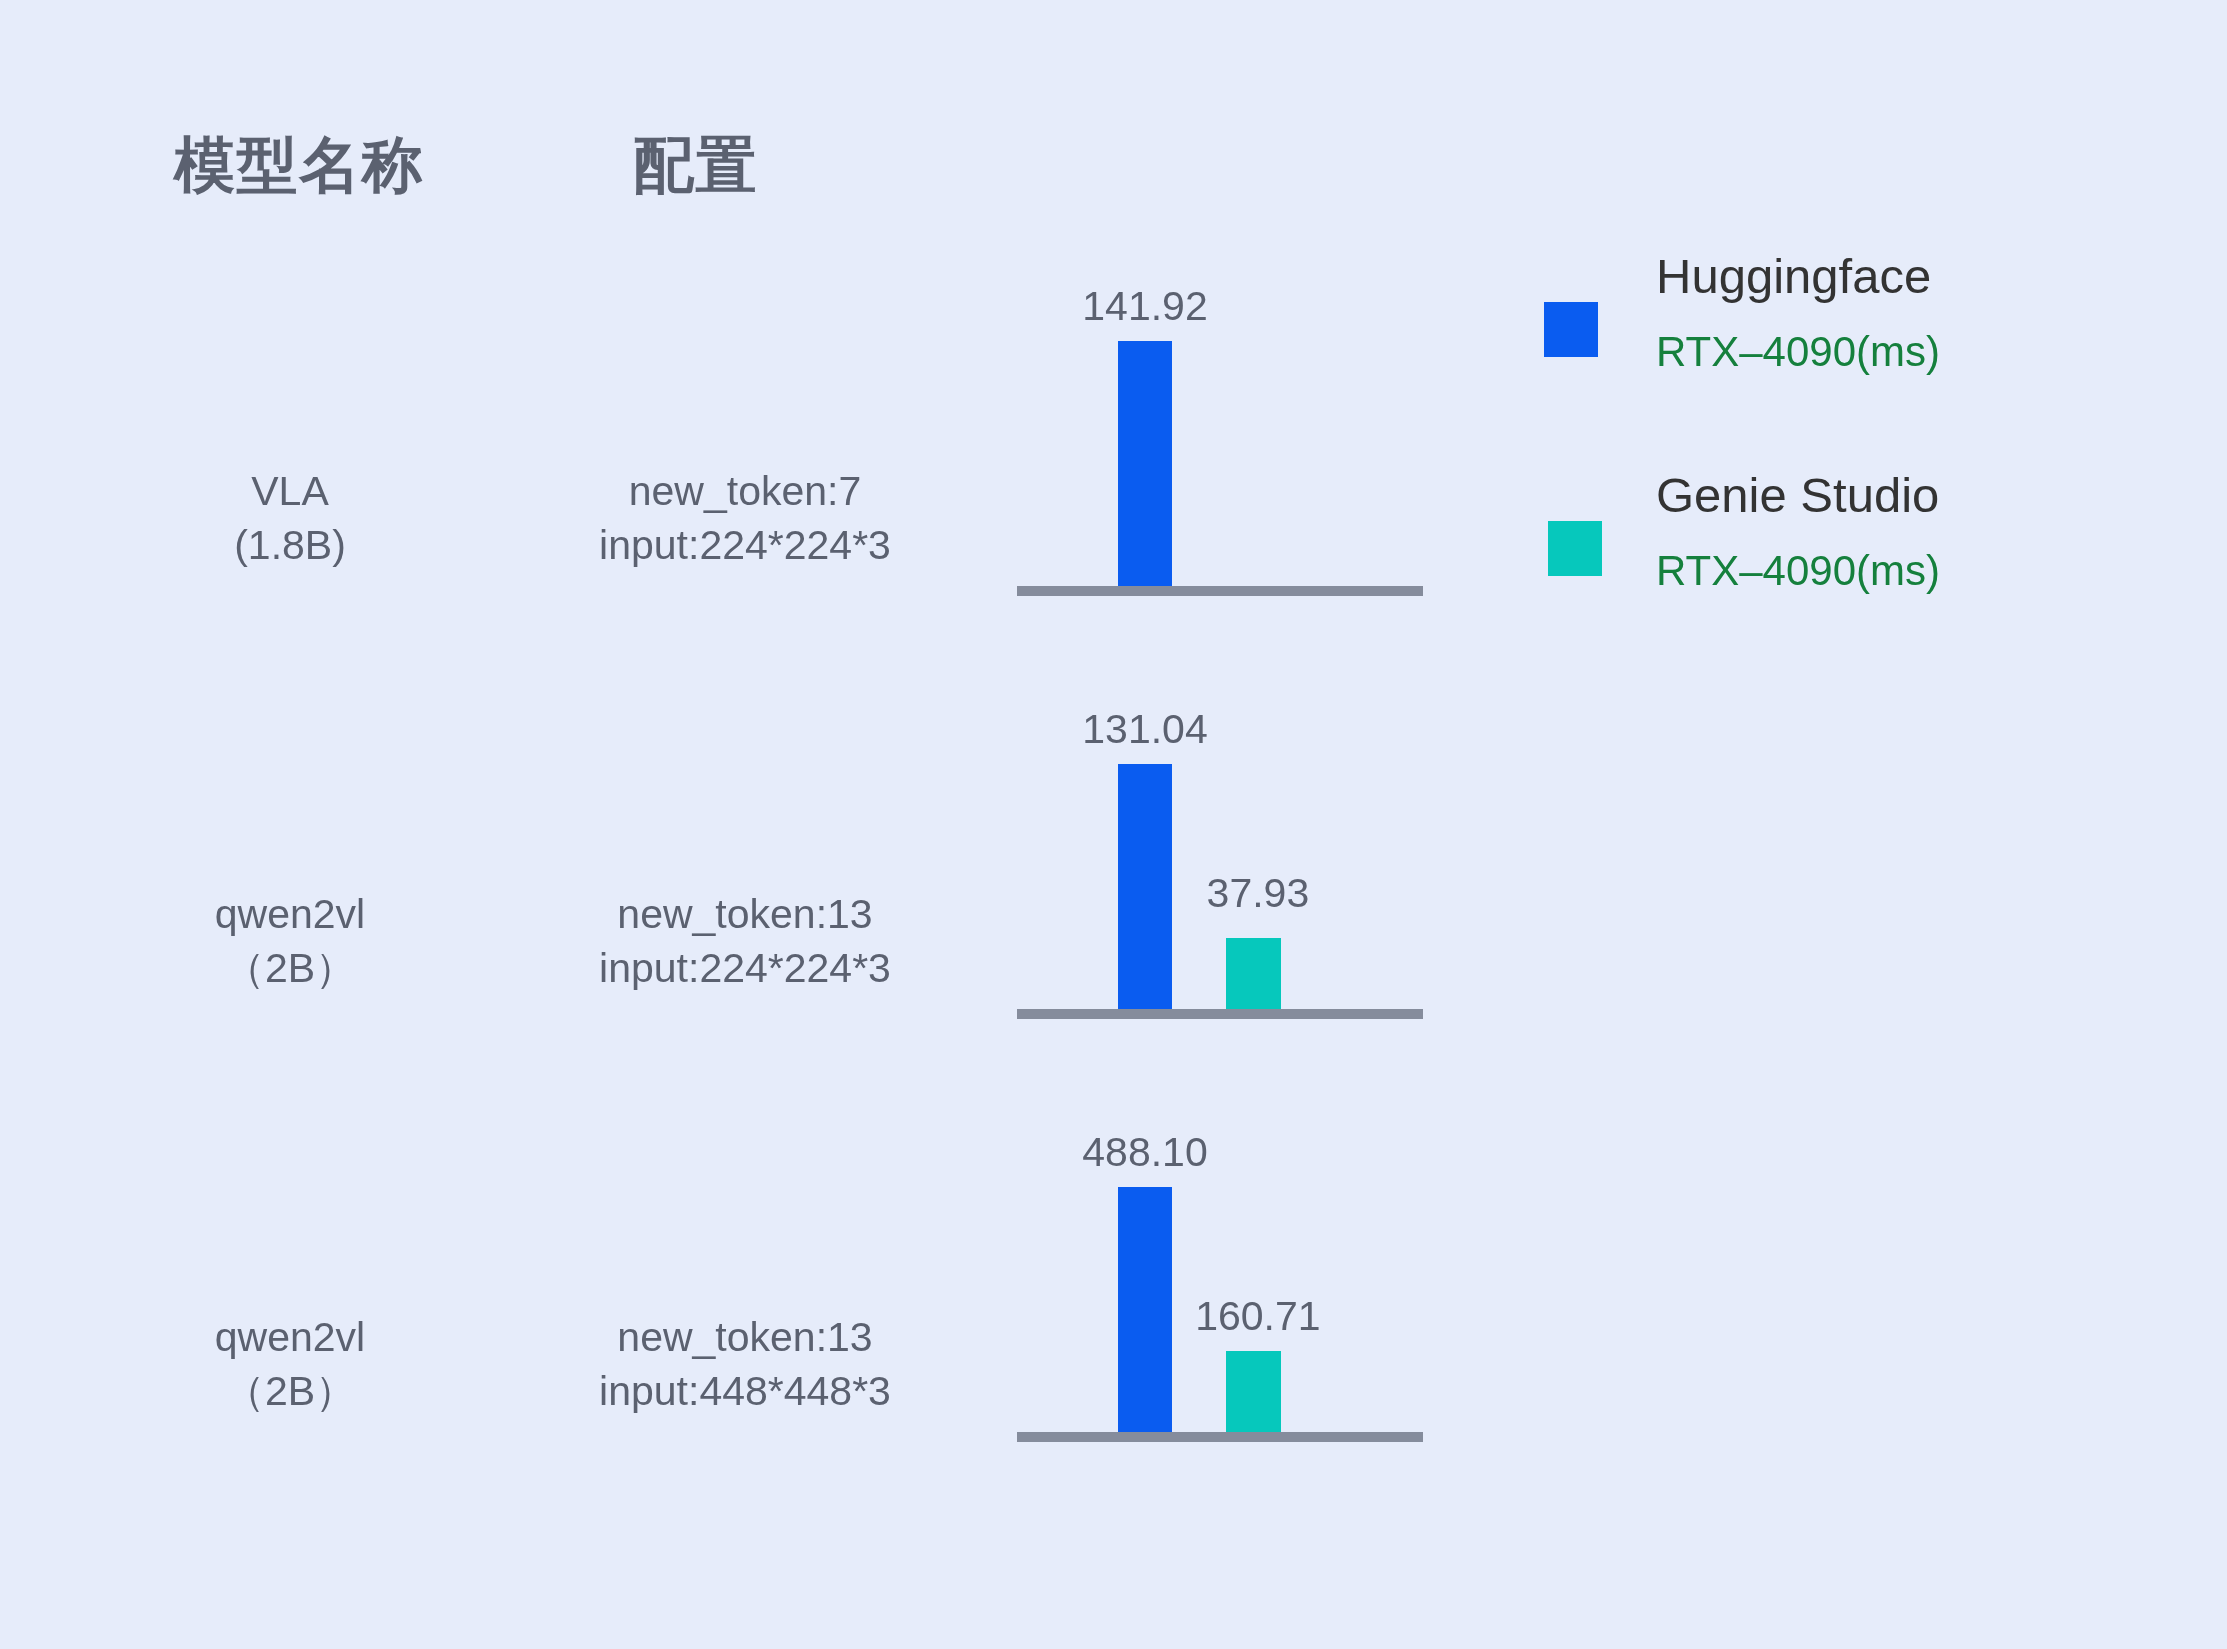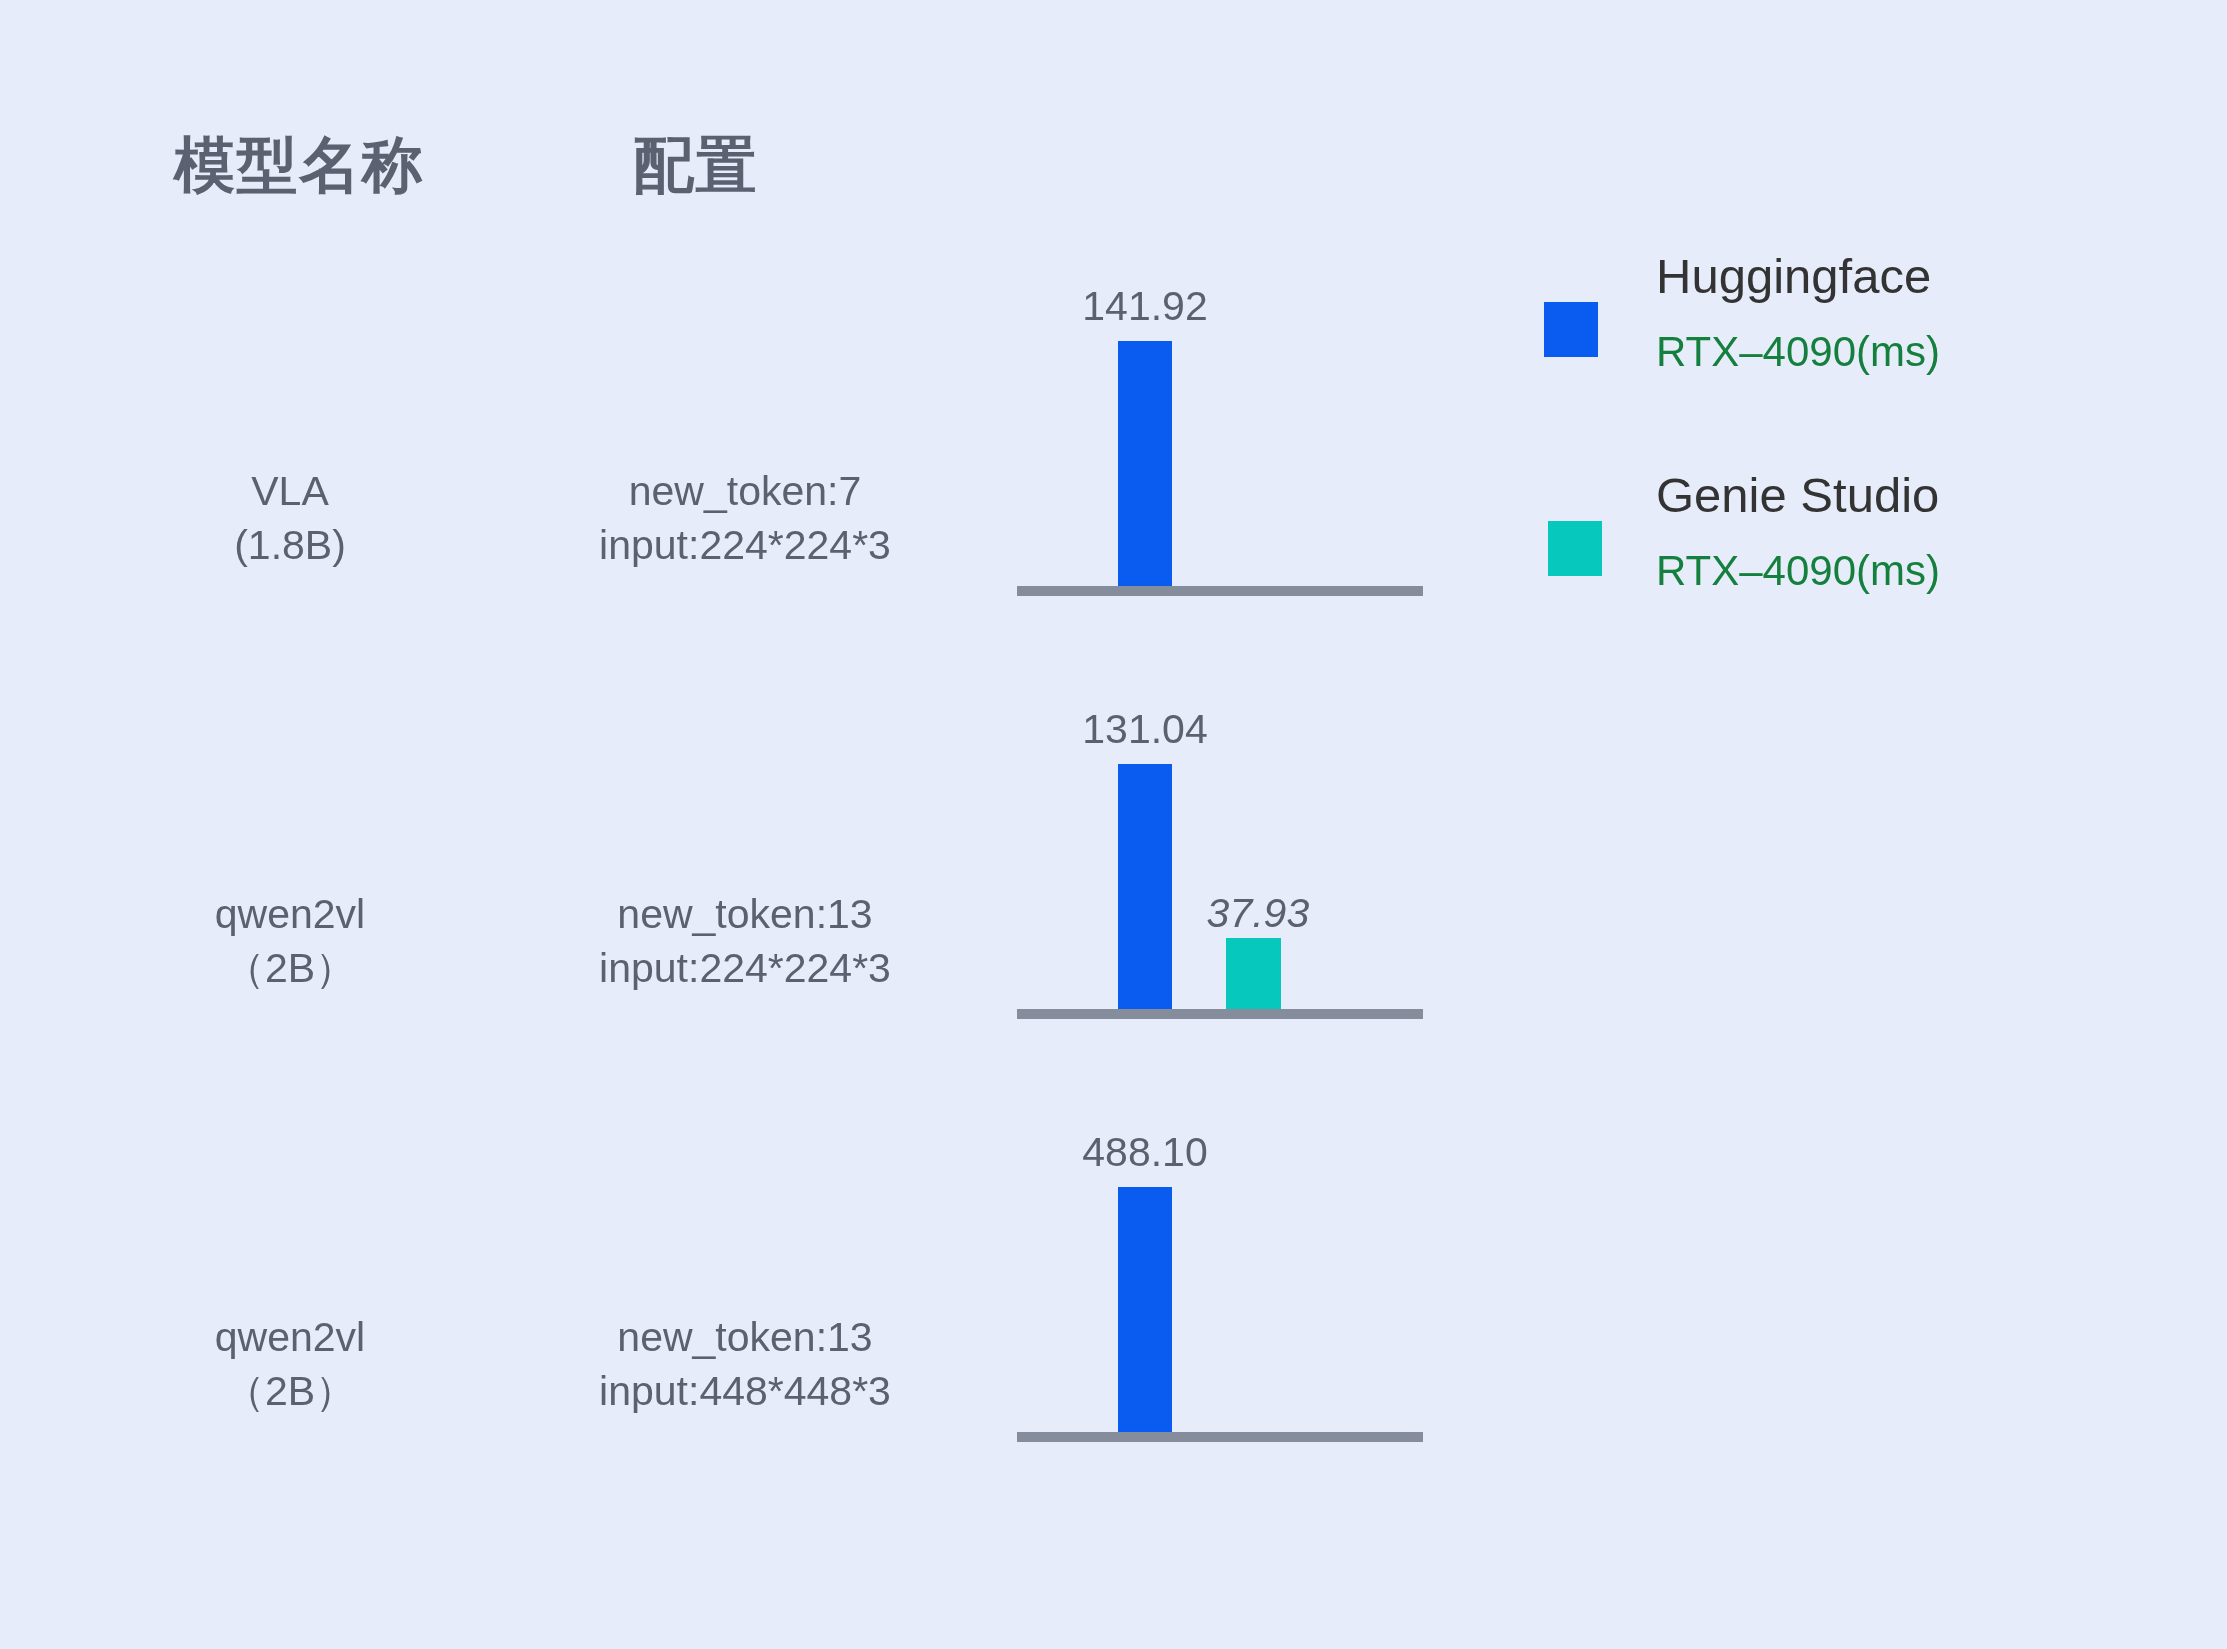--- a/index.html
+++ b/index.html
@@ -179,40 +179,44 @@
     <div class="cell-config">
       <span class="cell-line">new_token:13</span>
       <span class="cell-line">input:224*224*3</span>
     </div>
     <div class="chart">
       <div class="bar-wrap series-0">
         <div class="bar-label" style="bottom: 259px;">131.04</div>
         <div class="bar series-0" style="height: 245px; background: rgb(10, 92, 240);"></div>
       </div>
       <div class="bar-wrap series-1">
-        <div class="bar-label" style="bottom: 75px; font-style: italic;">37.93</div>
+        <div class="bar-label" style="bottom: 95px;">37.93</div>
         <div class="bar series-1" style="height: 71px; background: rgb(6, 200, 188);"></div>
       </div>
       <div class="baseline"></div>
     </div>
   </div>
 
   <div class="row" id="row-2">
     <div class="cell-model">
       <span class="cell-line">qwen2vl</span>
       <span class="cell-line">（2B）</span>
     </div>
     <div class="cell-config">
       <span class="cell-line">new_token:13</span>
       <span class="cell-line">input:448*448*3</span>
     </div>
     <div class="chart">
       <div class="bar-wrap series-0">
         <div class="bar-label" style="bottom: 259px;">488.10</div>
         <div class="bar series-0" style="height: 245px; background: rgb(10, 92, 240);"></div>
+      </div>
+      <div class="bar-wrap series-1">
+        <div class="bar-label" style="bottom: 95px;">160.71</div>
+        <div class="bar series-1" style="height: 81px; background: rgb(6, 200, 188);"></div>
       </div>
       <div class="baseline"></div>
     </div>
   </div>
 
   <div id="legend">
     <div class="legend-item legend-item-0">
       <div class="legend-swatch"></div>
       <div class="legend-texts">
         <div class="legend-title">Huggingface</div>

